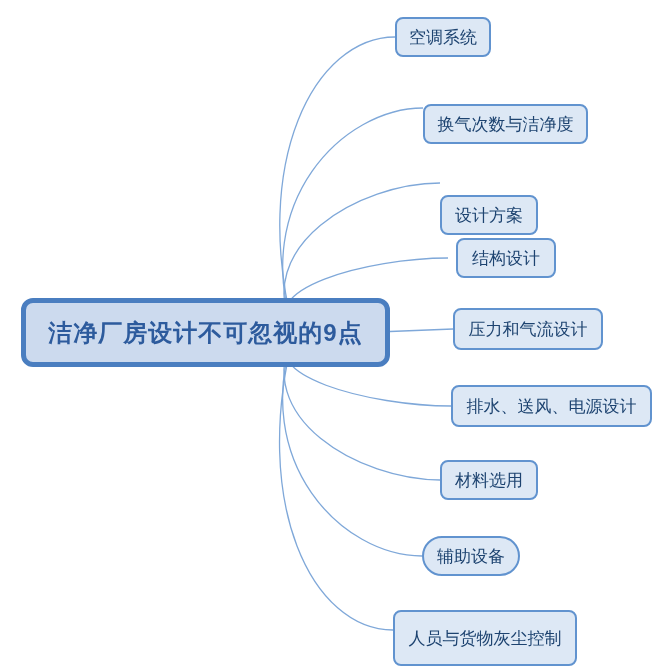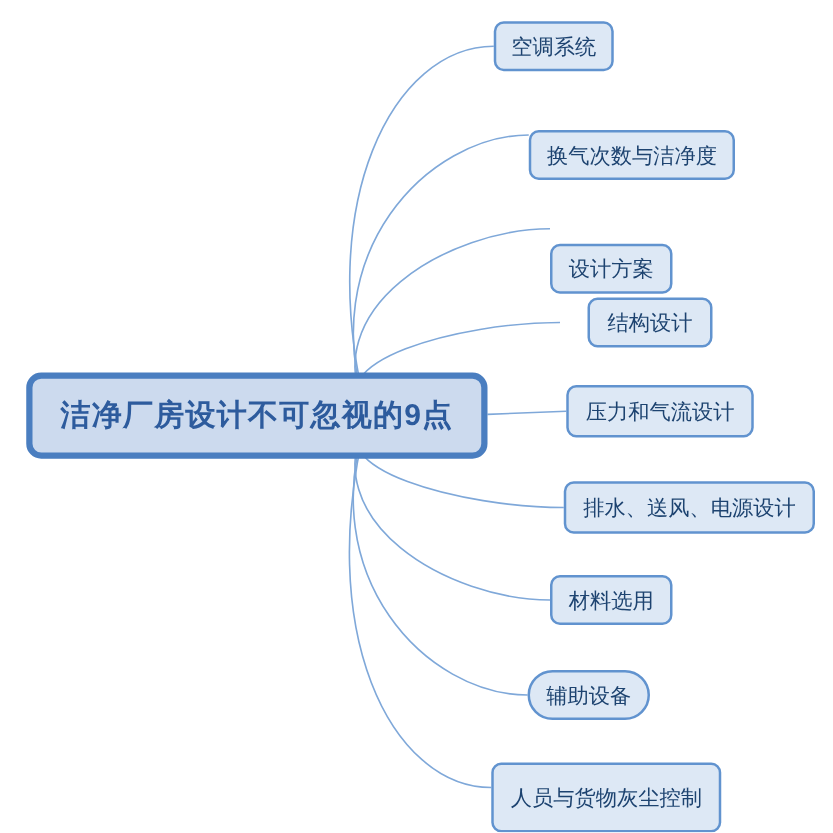--- a/index.html
+++ b/index.html
@@ -80,21 +80,21 @@
 
   <div class="topic-node" style="left: 395px; top: 17px; width: 96px; height: 40px;">
     <span class="node-label">空调系统</span>
   </div>
   <div class="topic-node" style="left: 423px; top: 104px; width: 165px; height: 40px; align-items: center;">
     <span class="node-label">换气次数与洁净度</span>
   </div>
   <div class="topic-node" style="left: 440px; top: 163px; width: 98px; height: 40px; margin-top: 32px;">
     <span class="node-label">设计方案</span>
   </div>
-  <div class="topic-node" style="left: 470px; top: 238px; width: 100px; height: 40px;">
+  <div class="topic-node" style="left: 456px; top: 238px; width: 100px; height: 40px;">
     <span class="node-label">结构设计</span>
   </div>
   <div class="topic-node" style="left: 453px; top: 308px; width: 150px; height: 42px; align-items: center;">
     <span class="node-label">压力和气流设计</span>
   </div>
   <div class="topic-node" style="left: 451px; top: 385px; width: 201px; height: 42px;">
     <span class="node-label">排水、送风、电源设计</span>
   </div>
   <div class="topic-node" style="left: 440px; top: 460px; width: 98px; height: 40px;">
     <span class="node-label">材料选用</span>

